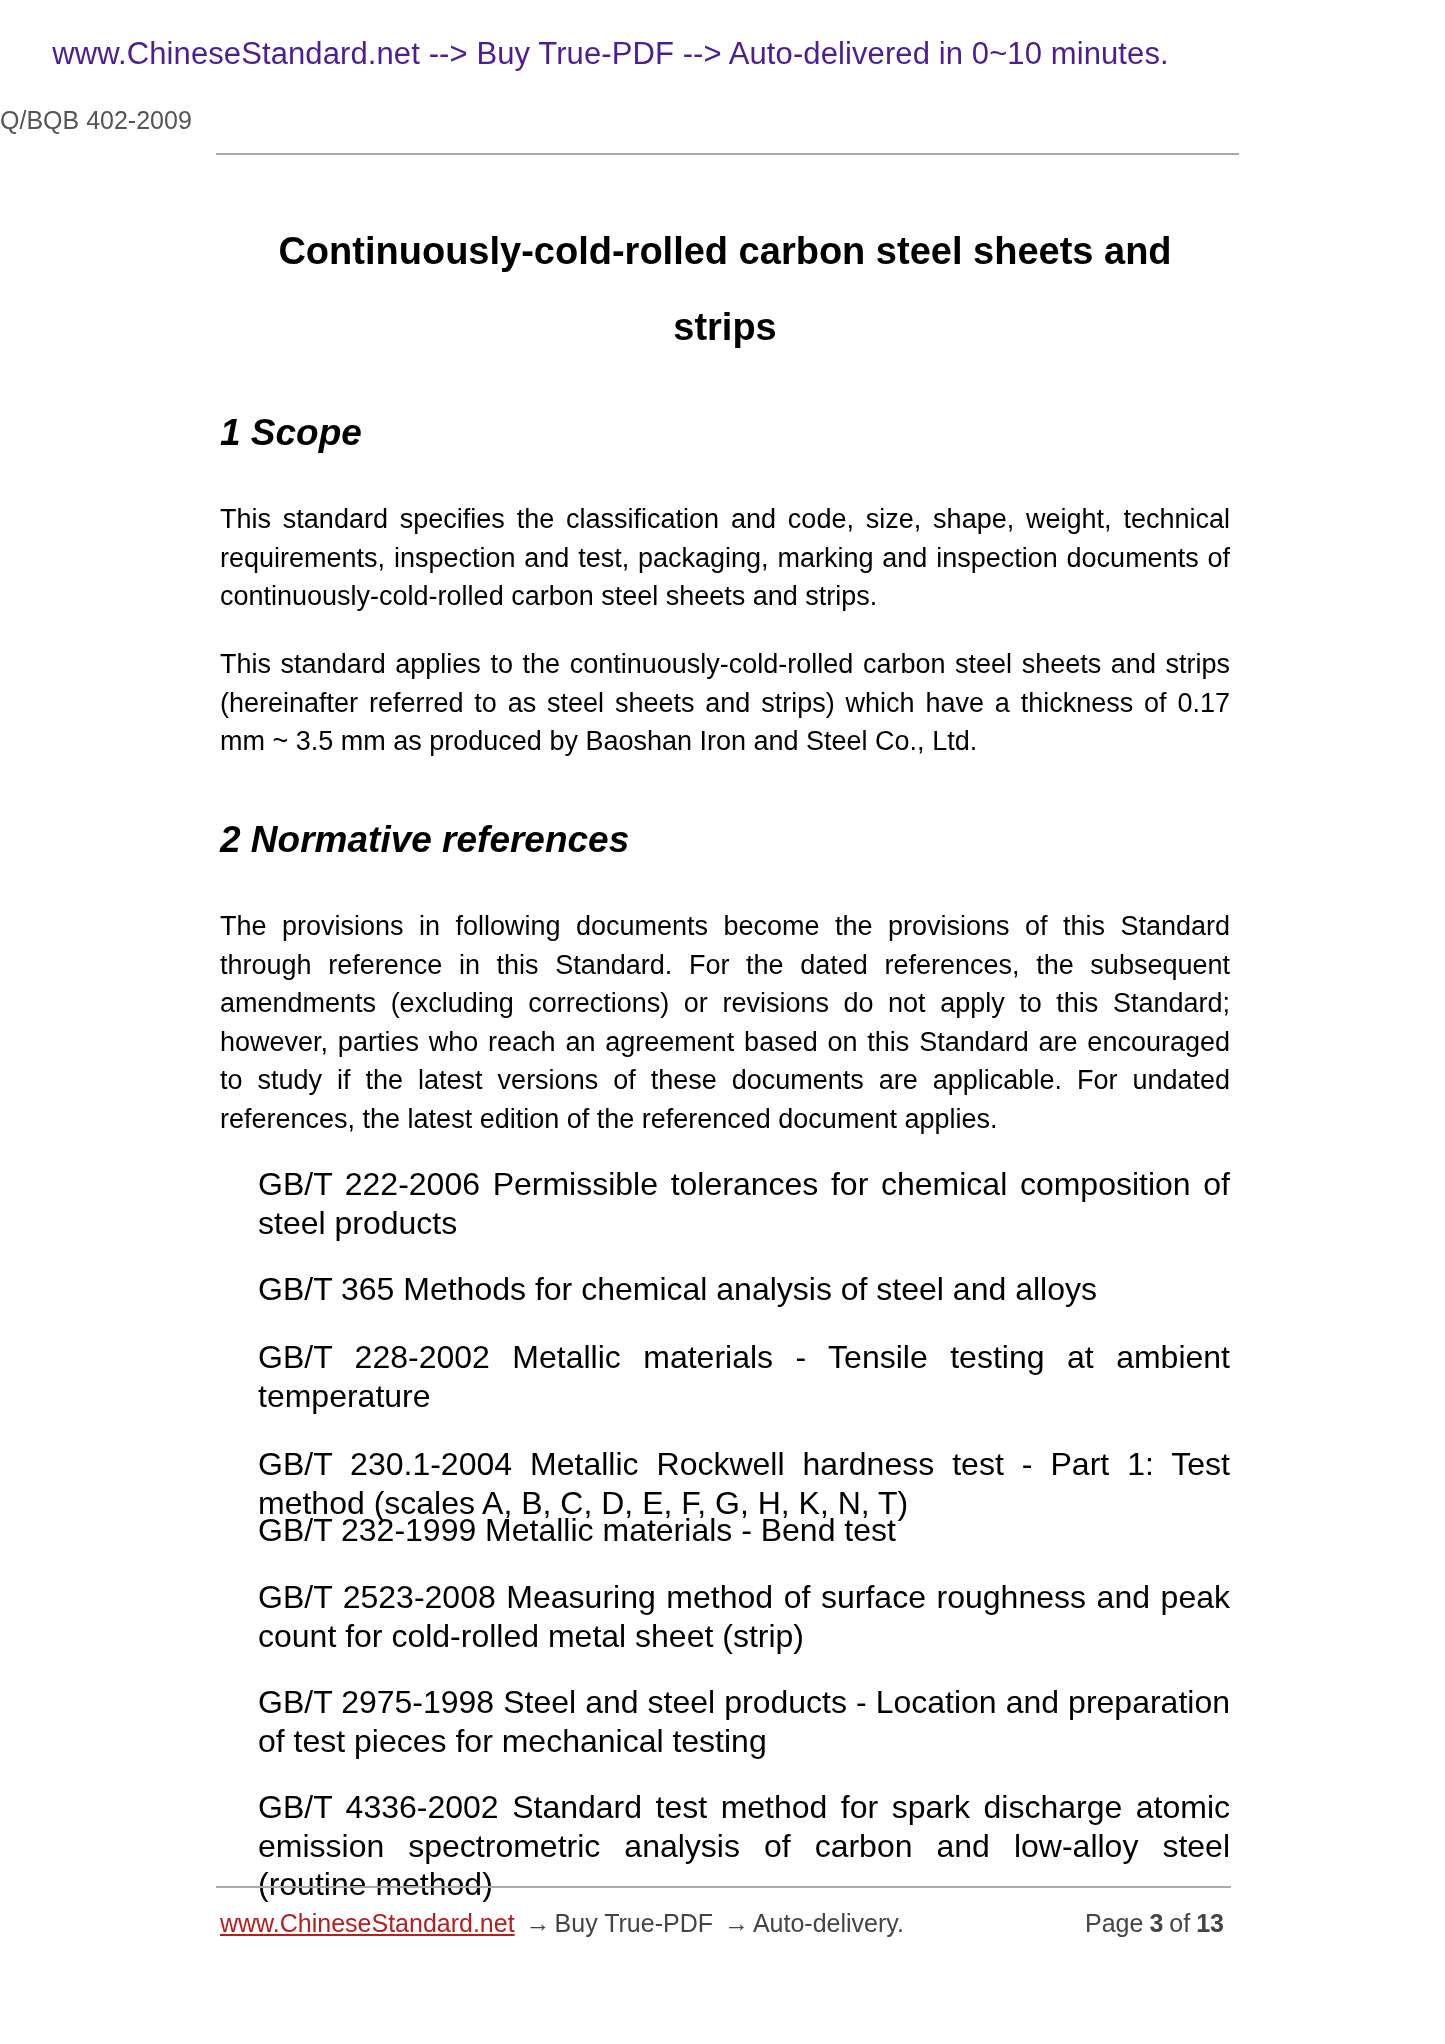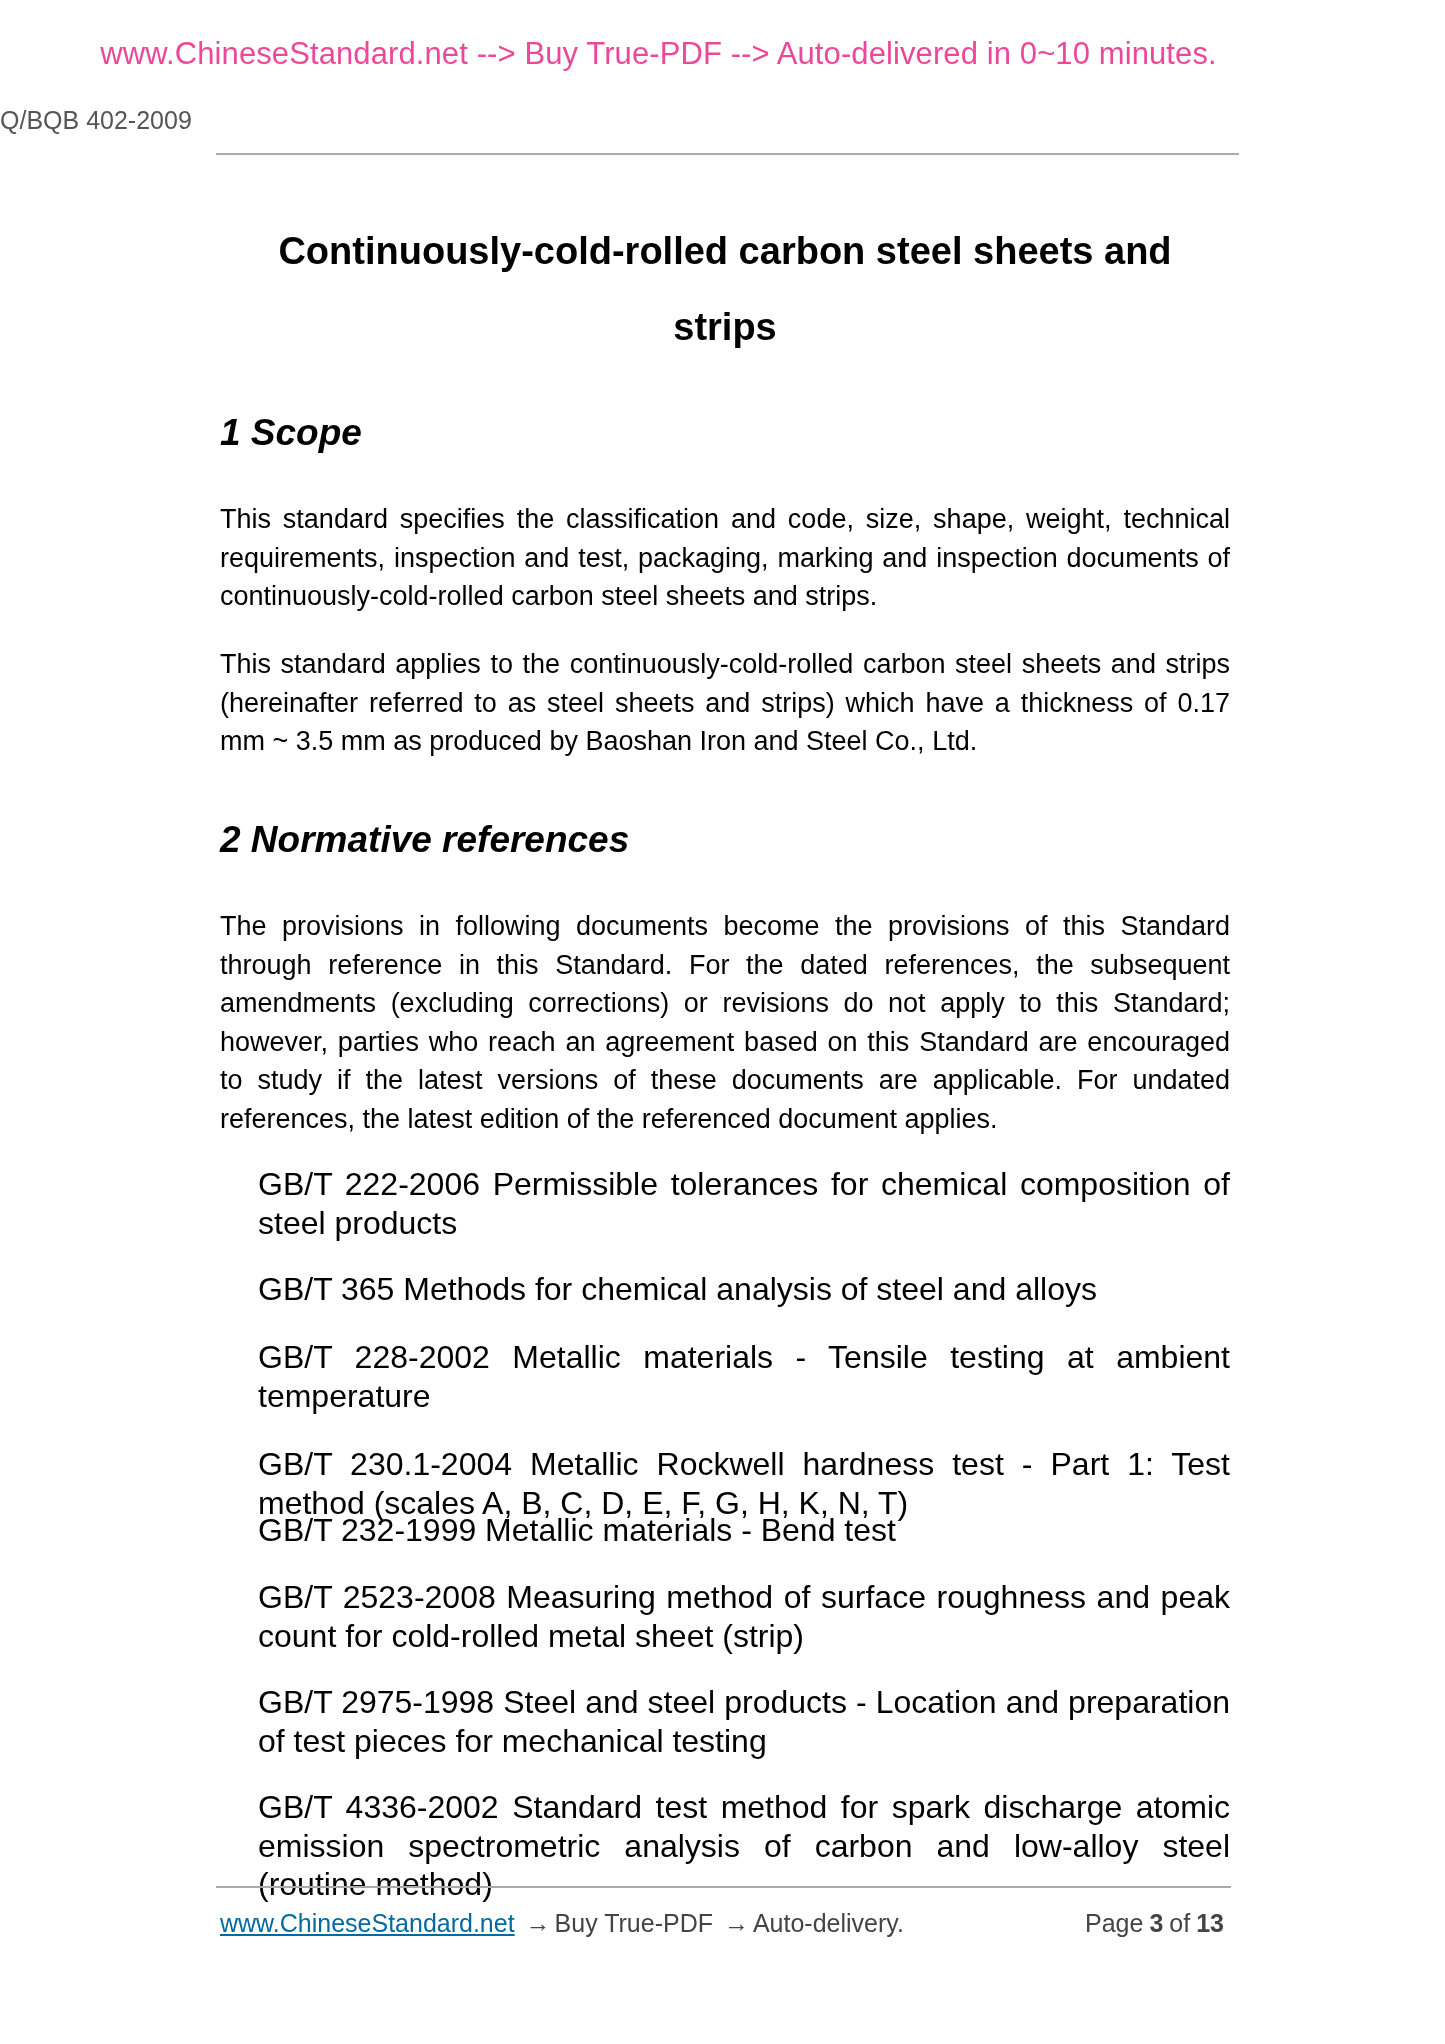--- a/index.html
+++ b/index.html
@@ -1,35 +1,35 @@
 <!DOCTYPE html>
 <html><head>
 <meta charset="utf-8">
 <style>
   html, body { margin: 0; padding: 0; background: #ffffff; }
   body { width: 1445px; height: 2044px; position: relative; overflow: hidden;
          font-family: "Liberation Sans", "DejaVu Sans", sans-serif; color: #000; }
   .banner { position: absolute; top: 36px; left: 0; width: 1221px; text-align: center;
-            font-size: 31px; color: #ec4899; letter-spacing: 0.1px; margin-left: 48px; }
+            font-size: 31px; color: #4c1d95; letter-spacing: 0.1px; }
   .docid { position: absolute; top: 106px; left: 0; width: 1347px; text-align: left;
            font-size: 25px; color: #555; }
   .hr-top { position: absolute; top: 153px; left: 216px; width: 1023px; height: 0;
             border-top: 2px solid #aaa; }
   .title { position: absolute; top: 213px; left: 220px; width: 1010px; text-align: center;
            font-size: 38px; font-weight: bold; line-height: 76px; }
   .h1 { position: absolute; left: 220px; font-size: 37px; font-weight: bold; margin: 0; font-style: italic; }
   .para { position: absolute; left: 220px; width: 1010px; font-size: 27px; line-height: 38.5px;
           text-align: justify; margin: 0; }
   .ref { position: absolute; left: 258px; width: 972px; font-size: 32px; line-height: 38.5px;
          text-align: justify; margin: 0; }
   .para.last-left, .ref.last-left { text-align-last: left; }
   .hr-bot { position: absolute; top: 1886px; left: 216px; width: 1015px; height: 0;
             border-top: 2px solid #aaa; }
   .footer { position: absolute; top: 1909px; left: 220px; width: 1010px; font-size: 25px; color: #444; }
-  .footer a { color: #0369a1; text-decoration: underline; }
+  .footer a { color: #b91c1c; text-decoration: underline; }
   .footer .arrow { display: inline-block; margin: 0 4px; }
   .footer .pageinfo { position: absolute; right: 0; top: 0; }
   .footer .pageinfo b { font-weight: bold; margin: 0 6px; }
 </style>
 </head>
 <body>
 
 <div class="banner">www.ChineseStandard.net --&gt; Buy True-PDF --&gt; Auto-delivered in 0~10 minutes.</div>
 <div class="docid">Q/BQB 402-2009</div>
 <div class="hr-top"></div>

